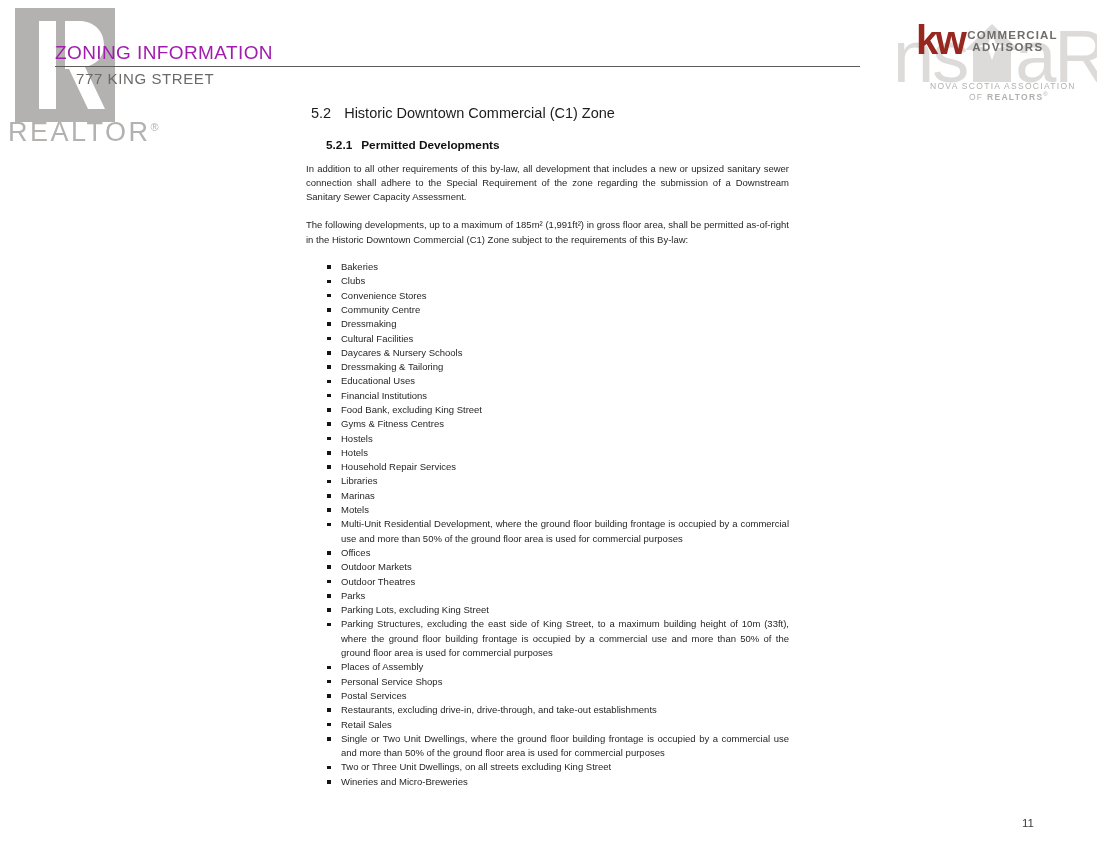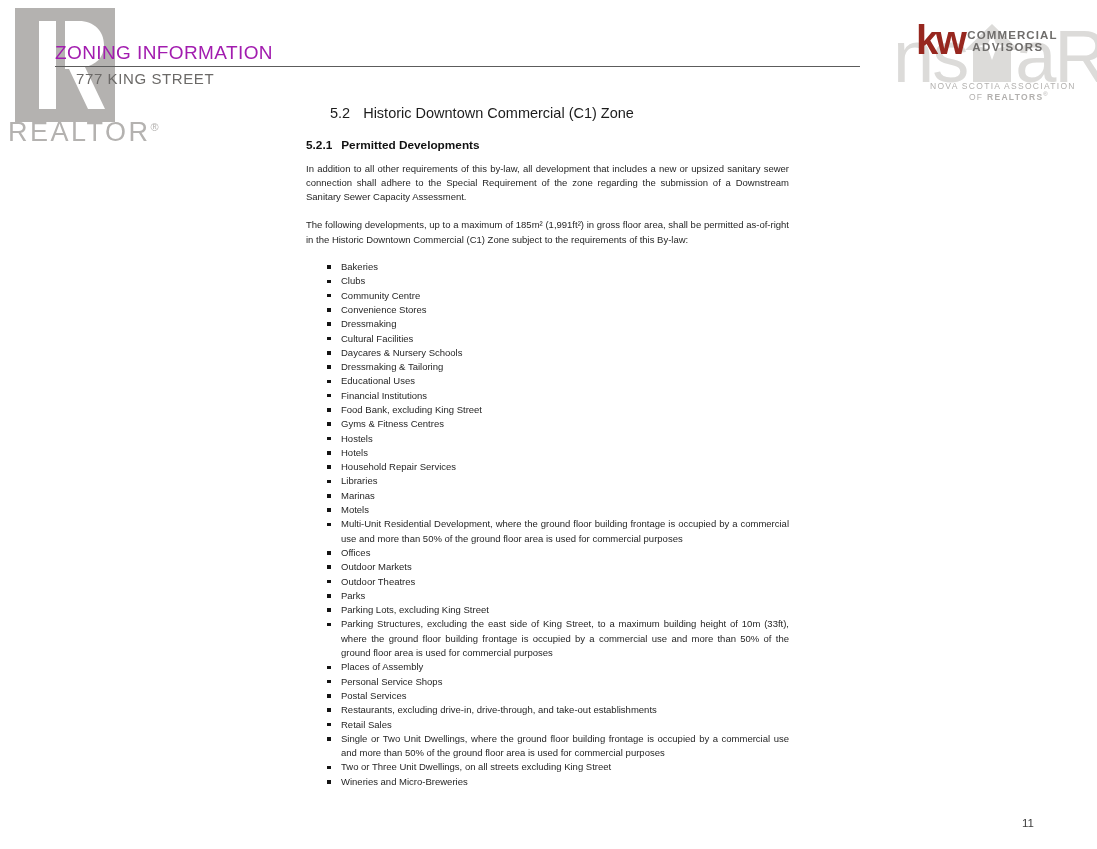--- a/index.html
+++ b/index.html
@@ -64,26 +64,26 @@
     font-size:40px; font-weight:700; letter-spacing:-2.5px;
     color:#97271f; line-height:0.82;
   }
   .kw-text { margin-left:3px; margin-top:5px; color:#6f6d6b; font-weight:700; }
   .kw-text-line1 { font-size:11.5px; letter-spacing:1.1px; line-height:1.05; }
   .kw-text-line2 { font-size:11.5px; letter-spacing:1.4px; line-height:1.05; padding-left:5px; }
 
   
   .doc-content { position:absolute; left:306px; top:105px; width:483px; }
   .section-heading {
-    margin-left:24px; font-size:14.5px; color:#1c1c1c;
+    margin-left:5px; font-size:14.5px; color:#1c1c1c;
     display:flex; column-gap:13px; line-height:1.2;
   }
   .subsection-heading {
     margin-top:16px; font-size:11.8px; font-weight:700; color:#111;
-    display:flex; column-gap:9px; line-height:1.2;
+    display:flex; column-gap:9px; line-height:1.2;margin-left:20px;
   }
   .doc-para {
     margin-top:9px; font-size:9.5px; line-height:14.3px;
     text-align:justify; color:#262626;
   }
   .doc-para.second { margin-top:14px; }
   .uses-list { margin-top:13px; }
   .bullet-item {
     position:relative; padding-left:35px;
     font-size:9.5px; line-height:14.3px; text-align:justify; color:#262626;
@@ -148,28 +148,28 @@
       <div class="bullet-item">
       <span class="bullet-marker"></span>
       <span>Bakeries</span>
     </div>
       <div class="bullet-item">
       <span class="bullet-marker"></span>
       <span>Clubs</span>
     </div>
       <div class="bullet-item">
       <span class="bullet-marker"></span>
+      <span>Convenience Stores</span>
+    </div>
+      <div class="bullet-item">
+      <span class="bullet-marker"></span>
       <span>Community Centre</span>
     </div>
       <div class="bullet-item">
       <span class="bullet-marker"></span>
-      <span>Convenience Stores</span>
-    </div>
-      <div class="bullet-item">
-      <span class="bullet-marker"></span>
       <span>Dressmaking</span>
     </div>
       <div class="bullet-item">
       <span class="bullet-marker"></span>
       <span>Cultural Facilities</span>
     </div>
       <div class="bullet-item">
       <span class="bullet-marker"></span>
       <span>Daycares &amp; Nursery Schools</span>
     </div>

